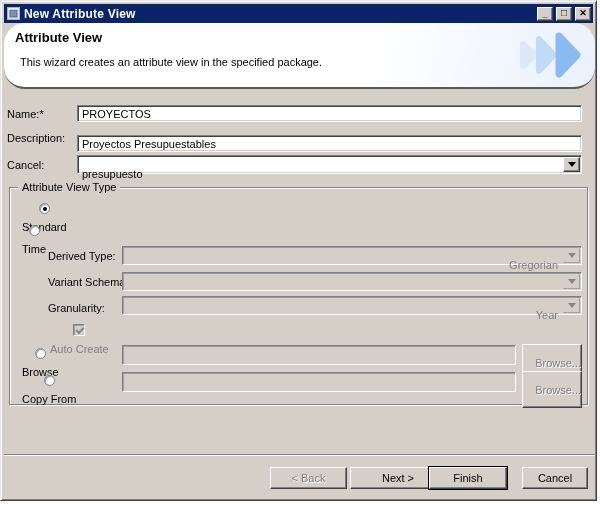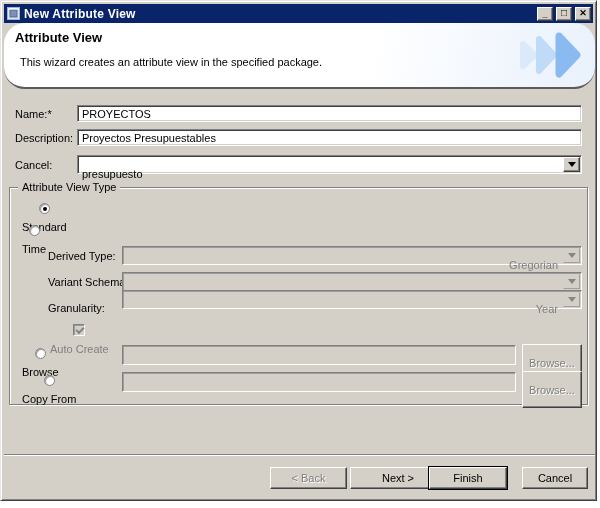--- a/index.html
+++ b/index.html
@@ -22,21 +22,21 @@
 
   
   .headerbar { position:absolute; left:3px; top:22px; width:591px; height:66px;
     background:linear-gradient(100deg, #ffffff 62%, #f4f8fe 80%, #e9f1fc 100%);
     border-bottom:2px solid #5a5a5a; overflow:hidden;border-radius:21px; }
   .header-title { position:absolute; left:11px; top:7px; font-size:13px; font-weight:bold; color:#000; }
   .header-desc { position:absolute; left:16px; top:33px; font-size:11px; color:#000; }
   .banner-arrows { position:absolute; right:8px; top:5px; }
 
   
-  .lbl { position:absolute; left:14px; font-size:11px; color:#000; white-space:nowrap; }
+  .lbl { position:absolute; left:6px; font-size:11px; color:#000; white-space:nowrap; }
   .field { position:absolute; background:#ffffff; font-family:"Liberation Sans", sans-serif;
     font-size:11px; color:#000; padding:1px 4px; outline:none;
     border:1px solid; border-color:#808080 #ffffff #ffffff #808080;
     box-shadow: inset 1px 1px 0 #404040, inset -1px -1px 0 #d4d0c8; }
   .field.disabled { background:#d4d0c8; box-shadow: inset 1px 1px 0 #9c9c9c; }
 
   .combo { position:absolute; background:#ffffff; display:flex; align-items:stretch;
     border:1px solid; border-color:#808080 #ffffff #ffffff #808080;
     box-shadow: inset 1px 1px 0 #404040, inset -1px -1px 0 #d4d0c8; }
   .combo-value { flex:1; font-size:11px; color:#000; padding:12px 4px; white-space:nowrap; overflow:hidden; }
@@ -66,21 +66,21 @@
   .checkbox.checked::after { content:""; position:absolute; left:2px; top:2px; width:6px; height:3px;
     border-left:2px solid #828282; border-bottom:2px solid #828282; transform:rotate(-45deg); }
 
   
   .btn { position:absolute; height:22px; background:#d4d0c8; color:#000;
     font-family:"Liberation Sans", sans-serif; font-size:11px; text-align:center;
     border:1px solid; border-color:#ffffff #404040 #404040 #ffffff;
     box-shadow: inset -1px -1px 0 #808080; cursor:default; }
   .btn.default { box-shadow: inset -1px -1px 0 #808080, 0 0 0 1px #000000; }
   .btn.disabled { color:#808080; text-shadow:1px 1px 0 #ffffff; }
-  .btn-browse { height:37px; font-size:11px; }
+  .btn-browse { height:37px; font-size:11px;text-align:right; }
 
   .footer-sep { position:absolute; left:3px; top:453px; width:591px; height:2px;
     border-top:1px solid #808080; border-bottom:1px solid #ffffff; }
 </style>
 </head>
 <body>
 
 <div class="window">
 
   <div class="titlebar">
@@ -110,21 +110,21 @@
       <polygon points="4,16 16,27 4,38" fill="#dbe9fb" stroke="#dbe9fb" stroke-width="6" stroke-linejoin="round"></polygon>
       <polygon points="20,11 35,27 20,43" fill="#c0dbf7" stroke="#c0dbf7" stroke-width="6" stroke-linejoin="round"></polygon>
       <polygon points="40,8 58,27 40,46" fill="#8abaef" stroke="#8abaef" stroke-width="7" stroke-linejoin="round"></polygon>
     </svg>
   </div>
 
   <div class="lbl" style="top:107px">Name:*</div>
   <input class="field" style="left: 76px; top: 104px; width: 505px; height: 17px;" value="PROYECTOS">
 
   <div class="lbl" style="top:131px">Description:</div>
-  <input class="field" style="left: 76px; top: 128px; width: 505px; height: 17px;" value="Proyectos Presupuestables">
+  <input class="field" style="left: 76px; top: 134px; width: 505px; height: 17px;" value="Proyectos Presupuestables">
 
   <div class="lbl" style="top:158px">Cancel:</div>
   <div class="combo" style="left:76px; top:154px; width:505px; height:19px">
     <span class="combo-value">presupuesto</span>
     <span class="combo-btn">
       <span class="arrow-down"></span>
     </span>
   </div>
 
   <div class="groupbox">
@@ -150,21 +150,21 @@
 
     <div class="opt-label" style="position:absolute; left:38px; top:88px">Variant Schema:</div>
     <div class="combo disabled" style="left:112px; top:84px; width:460px; height:19px">
       <span class="combo-value"></span>
       <span class="combo-btn">
         <span class="arrow-down"></span>
       </span>
     </div>
 
     <div class="opt-label" style="position:absolute; left:38px; top:114px">Granularity:</div>
-    <div class="combo disabled" style="left:112px; top:102px; width:460px; height:19px">
+    <div class="combo disabled" style="left:112px; top:108px; width:460px; height:19px">
       <span class="combo-value">Year</span>
       <span class="combo-btn">
         <span class="arrow-down"></span>
       </span>
     </div>
 
     <div class="opt-row" style="left:40px; top:136px">
       <span class="checkbox checked"></span>
       <span class="opt-label disabled-text">Auto Create</span>
     </div>

